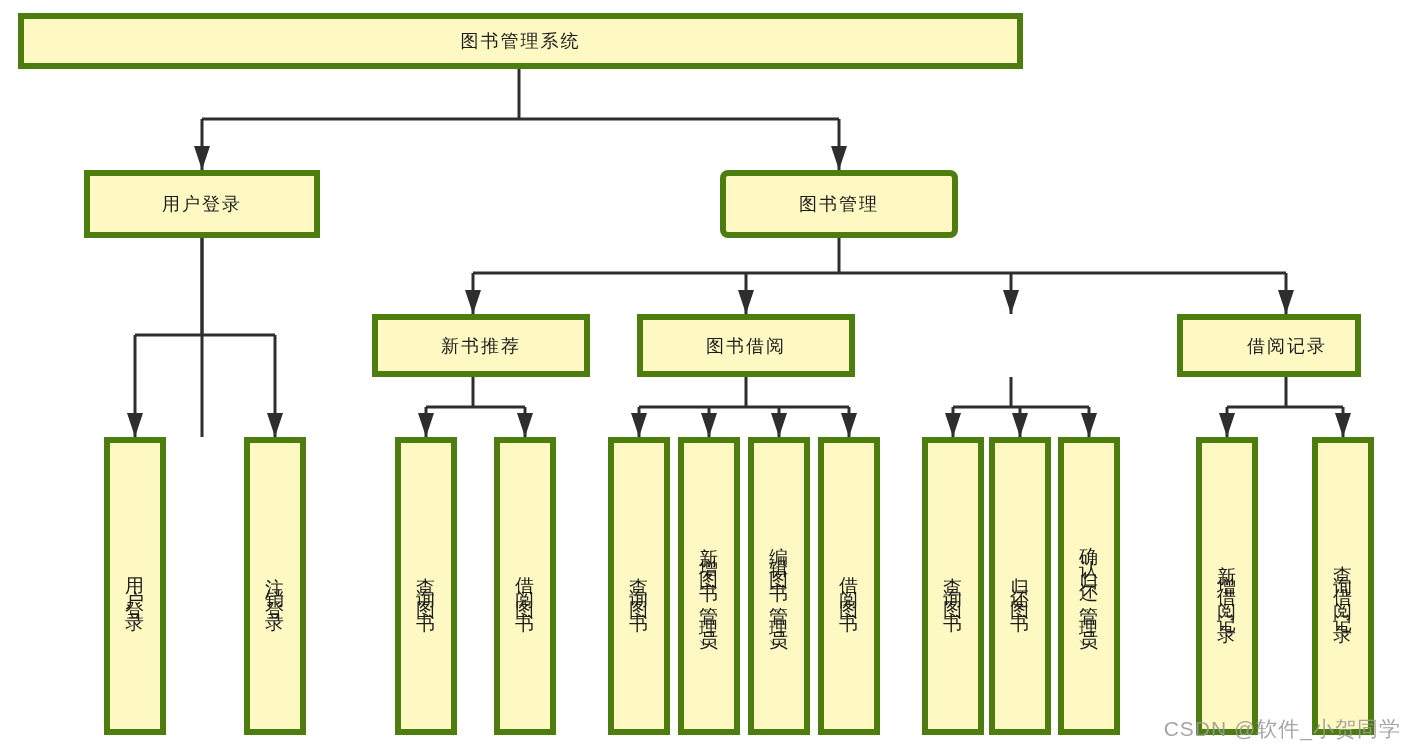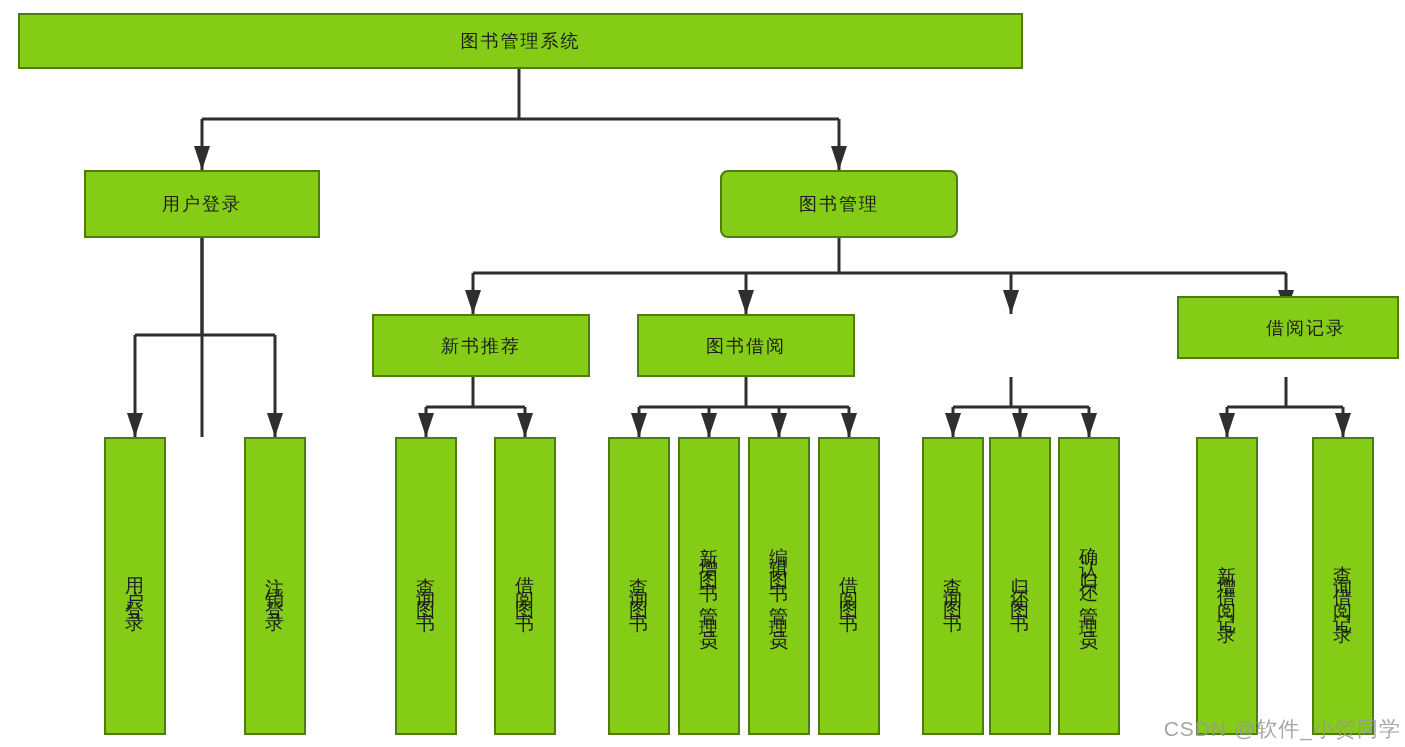--- a/index.html
+++ b/index.html
@@ -7,22 +7,22 @@
     position:relative;
     width:1405px;height:747px;
     background:#ffffff;
     overflow:hidden;
     font-family:"Liberation Sans", sans-serif;
   }
   #wires{position:absolute;left:0;top:0;z-index:0;}
   .box{
     position:absolute;
     box-sizing:border-box;
-    background:#84cc16;
-    border:2px solid #4d7c0f;
+    background:#fef9c3;
+    border:6px solid #4d7c0f;
     display:flex;
     align-items:center;
     justify-content:center;
     color:#1c1c1c;
     z-index:1;
   }
   .box.h{
     font-size:18px;
     letter-spacing:2px;
   }
@@ -100,21 +100,21 @@
     </g>
   </svg>
 
   <div class="box h" style="left:18px;top:13px;width:1005px;height:56px;">图书管理系统</div>
 
   <div class="box h" style="left:84px;top:170px;width:236px;height:68px;">用户登录</div>
   <div class="box h" style="left:720px;top:170px;width:238px;height:68px;border-radius:8px;">图书管理</div>
 
   <div class="box h" style="left:372px;top:314px;width:218px;height:63px;">新书推荐</div>
   <div class="box h" style="left:637px;top:314px;width:218px;height:63px;">图书借阅</div>
-  <div class="box h" style="left:1177px;top:296px;width:222px;height:63px;padding-left:36px;">借阅记录</div>
+  <div class="box h" style="left:1177px;top:314px;width:184px;height:63px;padding-left:36px;">借阅记录</div>
 
   <div class="box v" style="left:104px;top:437px;width:62px;height:298px;">用户登录</div>
   <div class="box v" style="left:244px;top:437px;width:62px;height:298px;">注销登录</div>
 
   <div class="box v" style="left:395px;top:437px;width:62px;height:298px;">查询图书</div>
   <div class="box v" style="left:494px;top:437px;width:62px;height:298px;">借阅图书</div>
 
   <div class="box v" style="left:608px;top:437px;width:62px;height:298px;">查询图书</div>
   <div class="box v" style="left:678px;top:437px;width:62px;height:298px;">新增图书（管理员）</div>
   <div class="box v" style="left:748px;top:437px;width:62px;height:298px;">编辑图书（管理员）</div>

